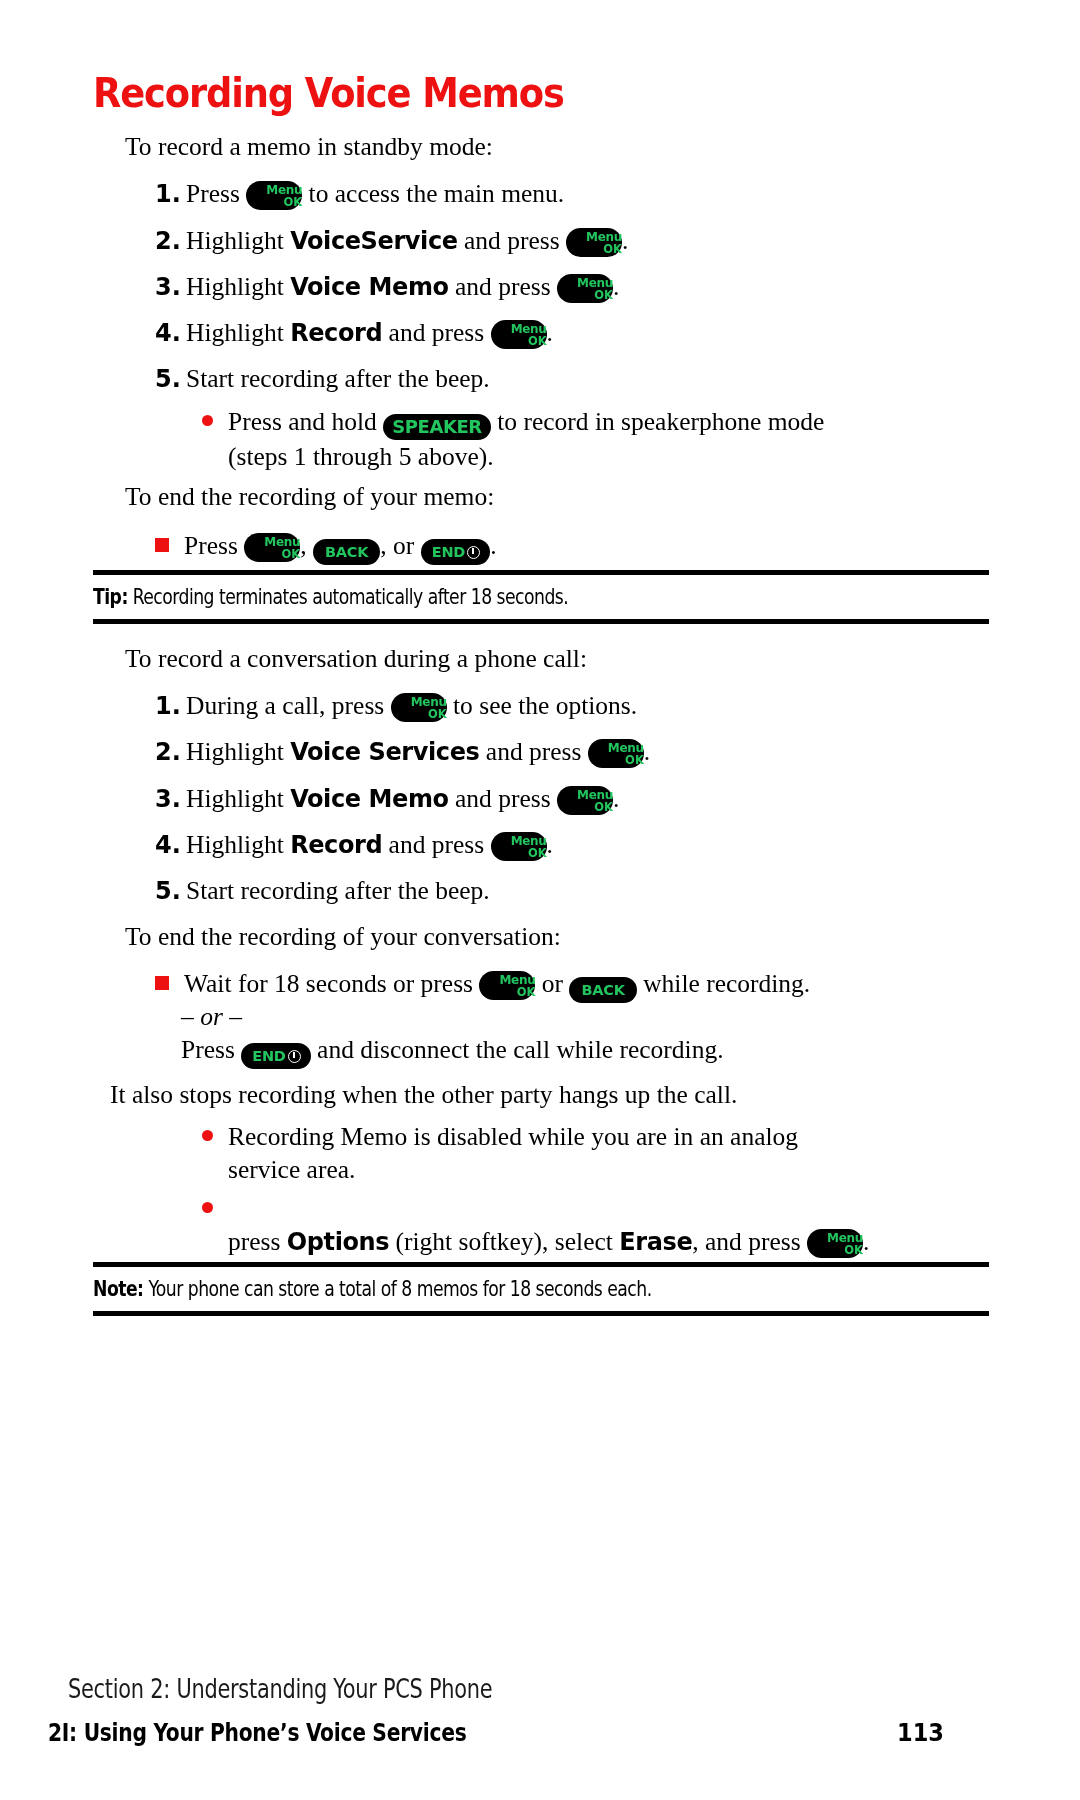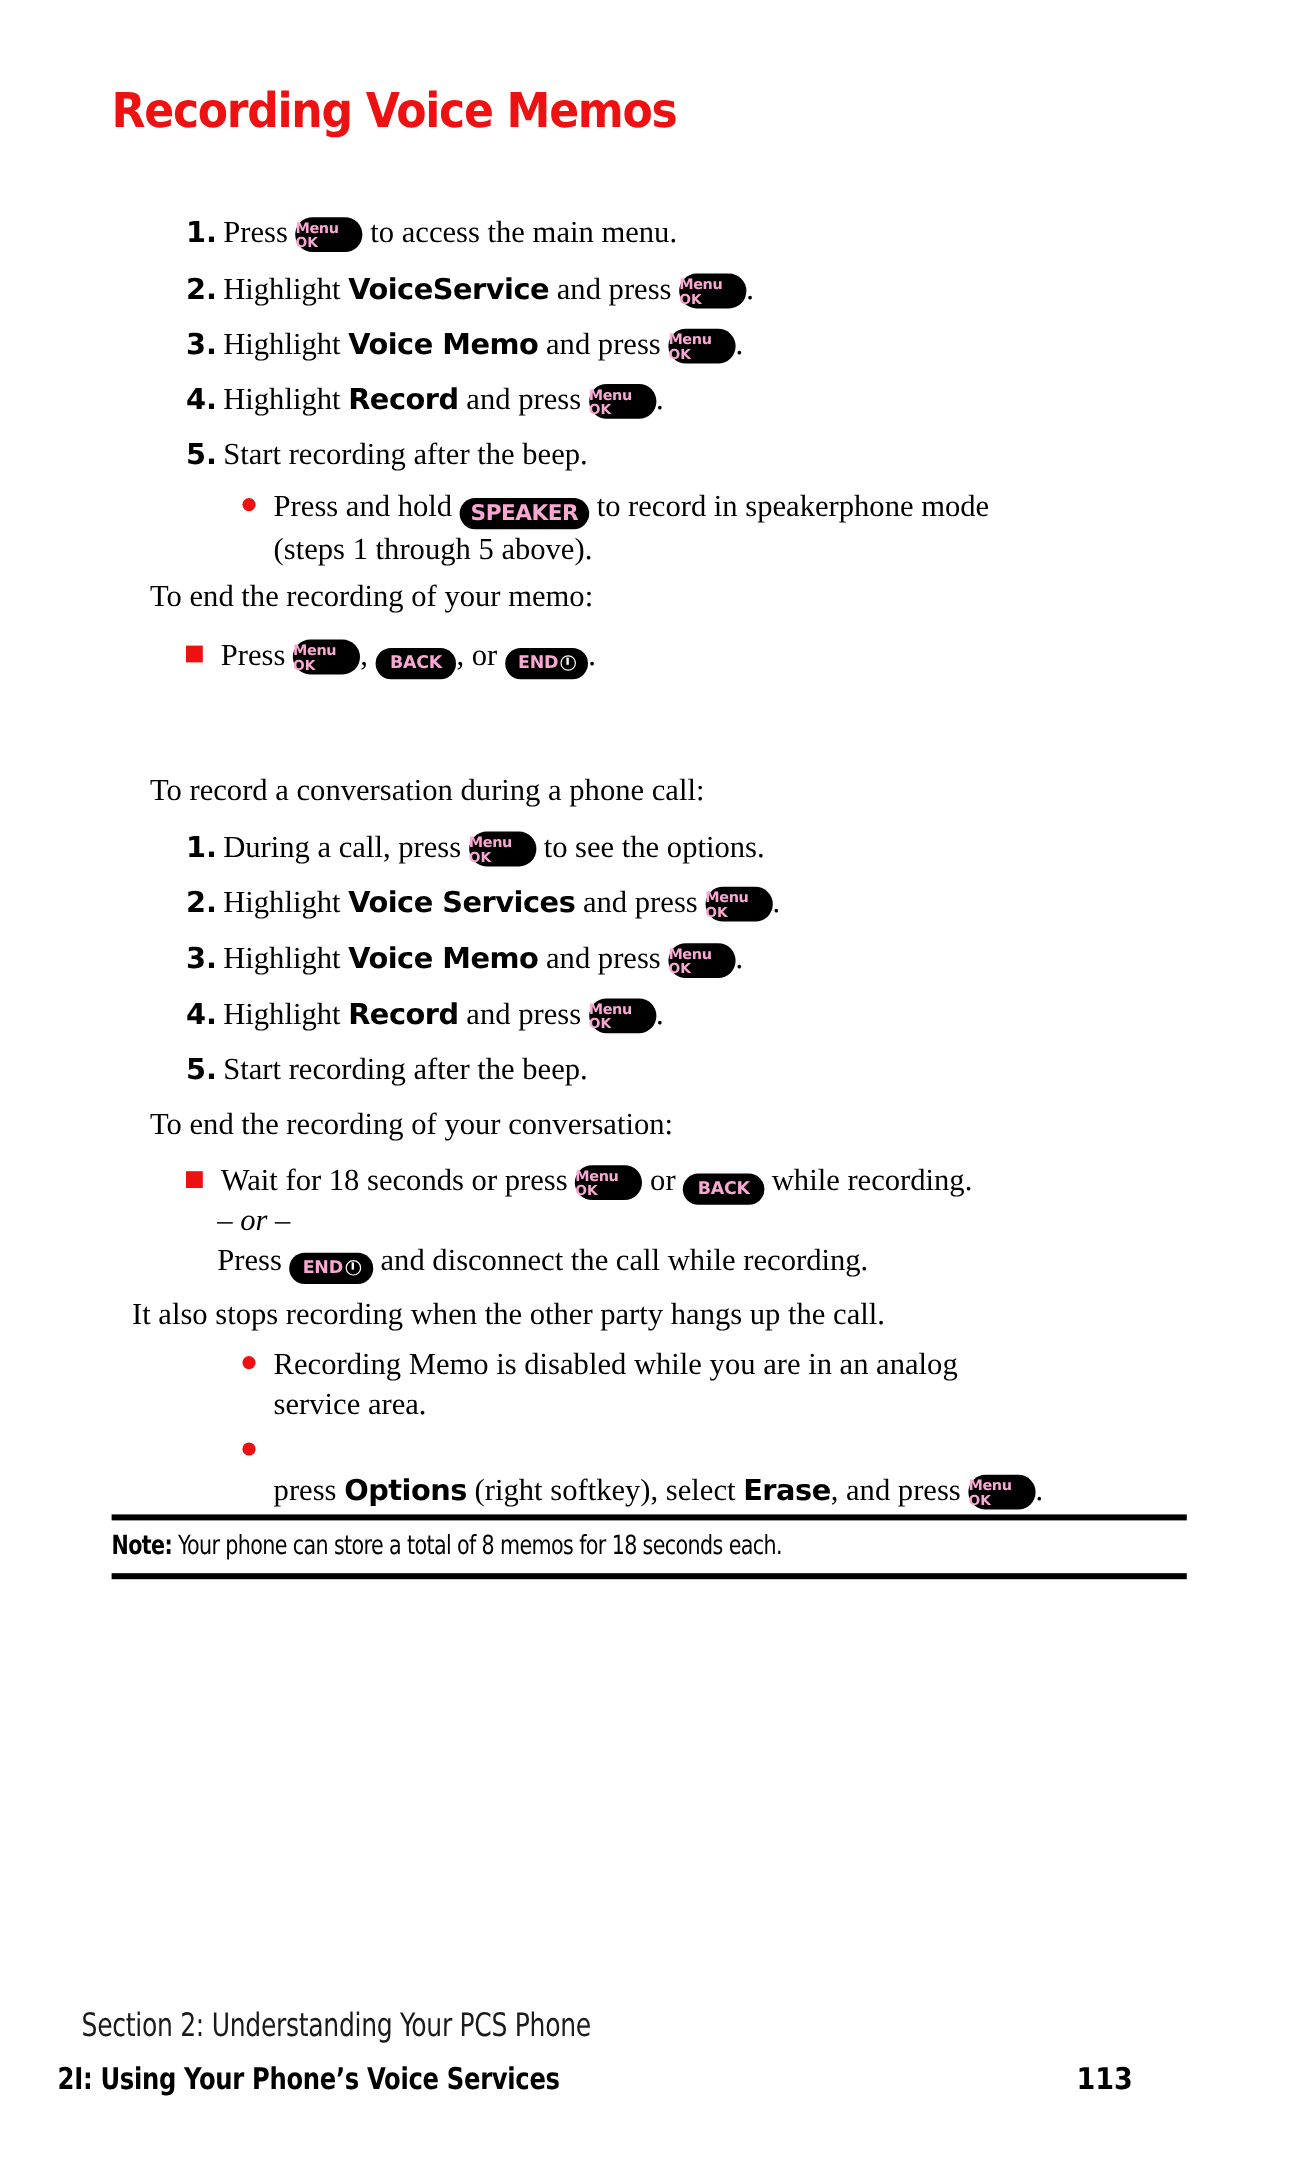--- a/index.html
+++ b/index.html
@@ -85,25 +85,25 @@
     width: 14px; height: 14px;
     background: #ee1111;
     vertical-align: 2px;
     margin-right: 15px;
   }
 
   
   .key {
     display: inline-block;
     background: #000000;
-    color: #f9a8d4;
+    color: #22c55e;
     border-radius: 999px;
     font-family: "DejaVu Sans", sans-serif;
     font-weight: bold;
-    text-align: left;
+    text-align: right;
     vertical-align: 1px;
     line-height: 1;
     white-space: nowrap;
   }
   .key-menuok {
     width: 56px;
     height: 29px;
     padding-top: 3px;
     vertical-align: -4px;
   }
@@ -222,20 +222,21 @@
     white-space: nowrap;
   }
 </style>
 </head>
 <body>
 
 <div class="page">
 
   <div class="page-title">Recording Voice Memos</div>
 
+  <div class="lead" style="top:132px; left:125px;">To record a memo in standby mode:</div>
 
   <div class="step" style="top:179px; left:155px;">
     <span class="num">1.</span><span>Press </span><span class="key key-menuok"><span class="l1">Menu</span><span class="l2">OK</span></span><span> to access the main menu.</span>
   </div>
 
   <div class="step" style="top:226px; left:155px;">
     <span class="num">2.</span><span>Highlight </span><span class="bold-term">VoiceService</span><span> and press </span><span class="key key-menuok"><span class="l1">Menu</span><span class="l2">OK</span></span><span>.</span>
   </div>
 
   <div class="step" style="top:272px; left:155px;">
@@ -256,20 +257,25 @@
     </div>
     <div style="padding-left:26px;"><span>(steps 1 through 5 above).</span></div>
   </div>
 
   <div class="lead" style="top:482px; left:125px;">To end the recording of your memo:</div>
 
   <div class="sub" style="top:529px; left:155px;">
     <span class="sq-bullet"></span><span>Press </span><span class="key key-menuok"><span class="l1">Menu</span><span class="l2">OK</span></span><span>, </span><span class="key key-flat">BACK</span><span>, or </span><span class="key key-end"><span>END</span><span class="pwr"></span></span><span>.</span>
   </div>
 
+  <div class="callout" style="top:570px;">
+    <div class="rule"></div>
+    <div class="ctext"><span class="clabel">Tip:</span><span> Recording terminates automatically after 18 seconds.</span></div>
+    <div class="rule"></div>
+  </div>
 
   <div class="lead" style="top:644px; left:125px;">To record a conversation during a phone call:</div>
 
   <div class="step" style="top:691px; left:155px;">
     <span class="num">1.</span><span>During a call, press </span><span class="key key-menuok"><span class="l1">Menu</span><span class="l2">OK</span></span><span> to see the options.</span>
   </div>
 
   <div class="step" style="top:737px; left:155px;">
     <span class="num">2.</span><span>Highlight </span><span class="bold-term">Voice Services</span><span> and press </span><span class="key key-menuok"><span class="l1">Menu</span><span class="l2">OK</span></span><span>.</span>
   </div>

